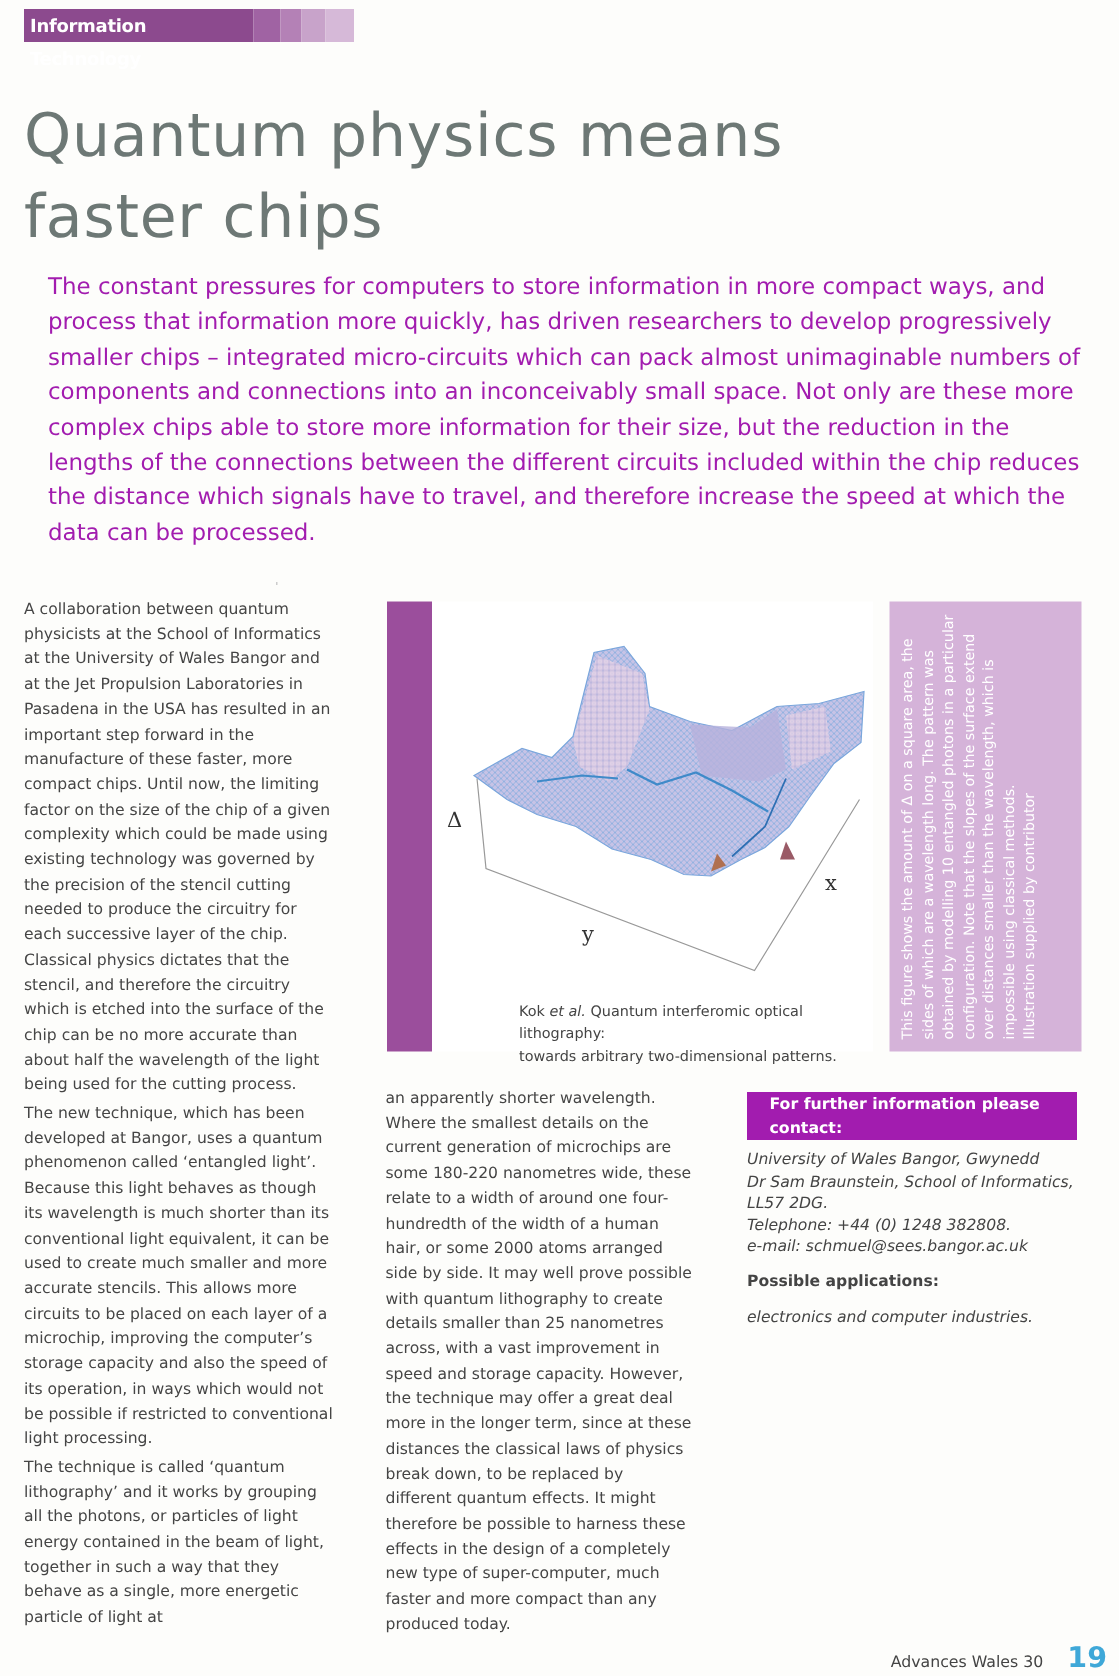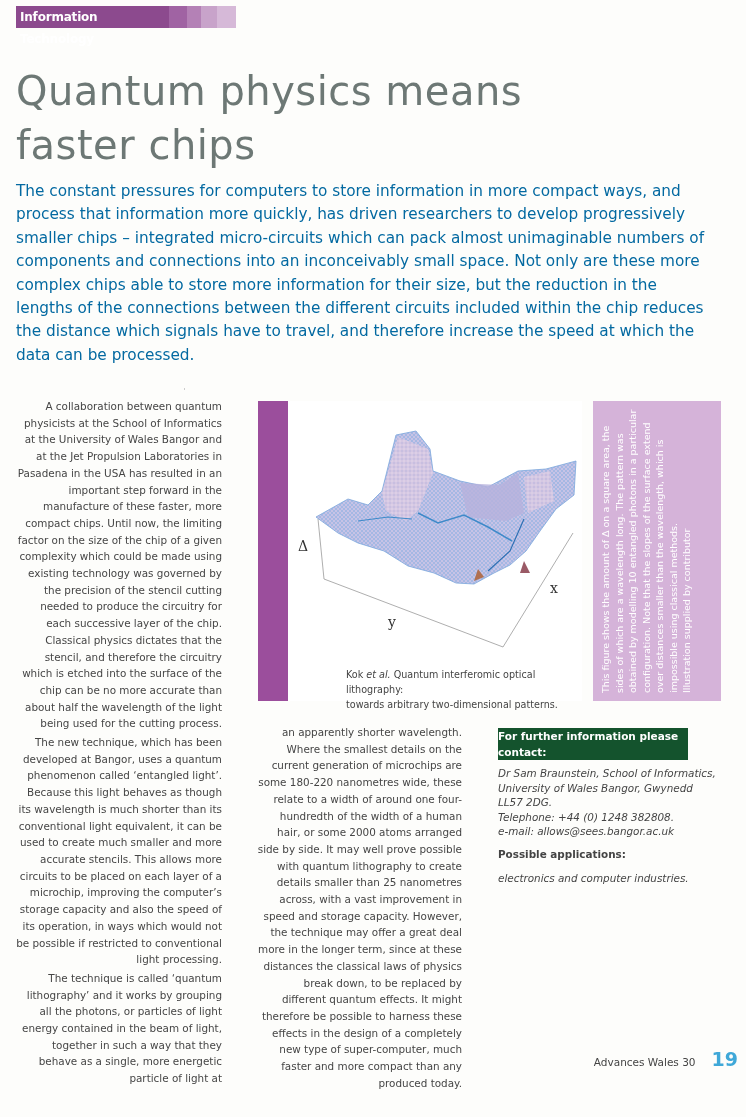--- a/index.html
+++ b/index.html
@@ -4,44 +4,44 @@
 <style>
   html, body { margin:0; padding:0; }
   body { width:746px; height:1117px; background:#fdfdfb; position:relative; overflow:hidden;
          font-family:"DejaVu Sans", sans-serif; color:#4a4a4a; }
   .section-tag { position:absolute; left:16px; top:6px; height:22px; width:220px; display:flex; }
   .section-tag .label { background:#8c4a8e; color:#fff; font-size:12px; font-weight:bold;
          line-height:22px; padding:0 6px 0 4px; width:153px; box-sizing:border-box; letter-spacing:-0.2px; }
   .section-tag .sw { height:22px; }
   .title { position:absolute; left:16px; top:64px; margin:0; font-size:40px; line-height:54px;
            font-weight:normal; color:#6d7875; letter-spacing:0.5px; }
-  .intro { position:absolute; left:16px; top:180px; width:700px; margin:0; color:#0369a1;
+  .intro { position:absolute; left:32px; top:180px; width:700px; margin:0; color:#a21caf;
            font-size:15.3px; line-height:23.4px; }
-  .col { position:absolute; font-size:10.4px; line-height:16.7px; color:#454545;text-align:right; }
+  .col { position:absolute; font-size:10.4px; line-height:16.7px; color:#454545; }
   .col p { margin:0 0 2px 0; }
   .col1 { left:16px; top:398px; width:206px; }
   .col2 { left:257px; top:724px; width:205px; }
   .figure-box { position:absolute; left:258px; top:401px; width:324px; height:300px; background:#fff; }
   .fig-bar { position:absolute; left:0; top:0; width:30px; height:100%; background:#9b4e9c; }
   .fig-svg { position:absolute; left:30px; top:0; }
   .fig-caption { position:absolute; left:40px; top:266px; font-size:9.6px; line-height:15px; color:#444;margin-left:48px; }
   .sidebar { position:absolute; left:593px; top:401px; width:128px; height:300px; background:#d5b3d9; }
   .sidebar-text { position:absolute; left:0; top:0; width:300px; height:128px; color:#fff;
          font-size:9.5px; line-height:13.5px; transform-origin:0 0; transform:translate(0,300px) rotate(-90deg);
          padding:6px 8px; box-sizing:border-box; }
   .sidebar-text p { margin:0; }
   .contact { position:absolute; left:498px; top:728px; width:240px; }
-  .contact-head { background:#14532d; color:#fff; font-size:10.5px; font-weight:bold; line-height:16px;
-        padding:0 0; width:190px; }
+  .contact-head { background:#a21caf; color:#fff; font-size:10.5px; font-weight:bold; line-height:16px;
+        padding:0 15px; width:190px; }
   .contact-body { margin-top:6px; font-size:10.4px; line-height:14.5px; font-style:italic; color:#444; }
   .contact-body div { white-space:nowrap; }
   .apps { margin-top:8px; font-size:10.4px; line-height:14px; color:#444; }
   .apps .k { font-weight:bold; font-style:normal; }
   .apps .v { font-style:italic;margin-top:10px; }
-  .footer { position:absolute; right:8px; top:1048px; display:flex; align-items:baseline;text-align:center; }
+  .footer { position:absolute; right:8px; top:1094px; display:flex; align-items:baseline;text-align:center; }
   .footer .pub { font-size:10.5px; color:#444; margin-right:16px; }
   .footer .pg { font-size:19px; font-weight:bold; color:#3fa8d8; }
   .speck { position:absolute; left:184px; top:388px; width:1px; height:2px; background:#ccc; }
 </style>
 </head>
 <body>
 
 <div class="section-tag">
   <div class="label">Information Technology</div>
   <div class="sw" style="width:18px;background:#a063a3"></div>
@@ -110,25 +110,25 @@
   </div>
 </div>
 
 <div class="col col2">
   <p>an apparently shorter wavelength. Where the smallest details on the current generation of microchips are some 180-220 nanometres wide, these relate to a width of around one four-hundredth of the width of a human hair, or some 2000 atoms arranged side by side. It may well prove possible with quantum lithography to create details smaller than 25 nanometres across, with a vast improvement in speed and storage capacity. However, the technique may offer a great deal more in the longer term, since at these distances the classical laws of physics break down, to be replaced by different quantum effects. It might therefore be possible to harness these effects in the design of a completely new type of super-computer, much faster and more compact than any produced today.</p>
 </div>
 
 <div class="contact">
   <div class="contact-head">For further information please contact:</div>
   <div class="contact-body">
+    <div>University of Wales Bangor, Gwynedd</div>
     <div>Dr Sam Braunstein, School of Informatics,</div>
-    <div>University of Wales Bangor, Gwynedd</div>
     <div>LL57 2DG.</div>
     <div>Telephone: +44 (0) 1248 382808.</div>
-    <div>e-mail: allows@sees.bangor.ac.uk</div>
+    <div>e-mail: schmuel@sees.bangor.ac.uk</div>
   </div>
   <div class="apps">
     <div class="k">Possible applications:</div>
     <div class="v">electronics and computer industries.</div>
   </div>
 </div>
 
 <div class="footer">
   <span class="pub">Advances Wales 30</span>
   <span class="pg">19</span>

